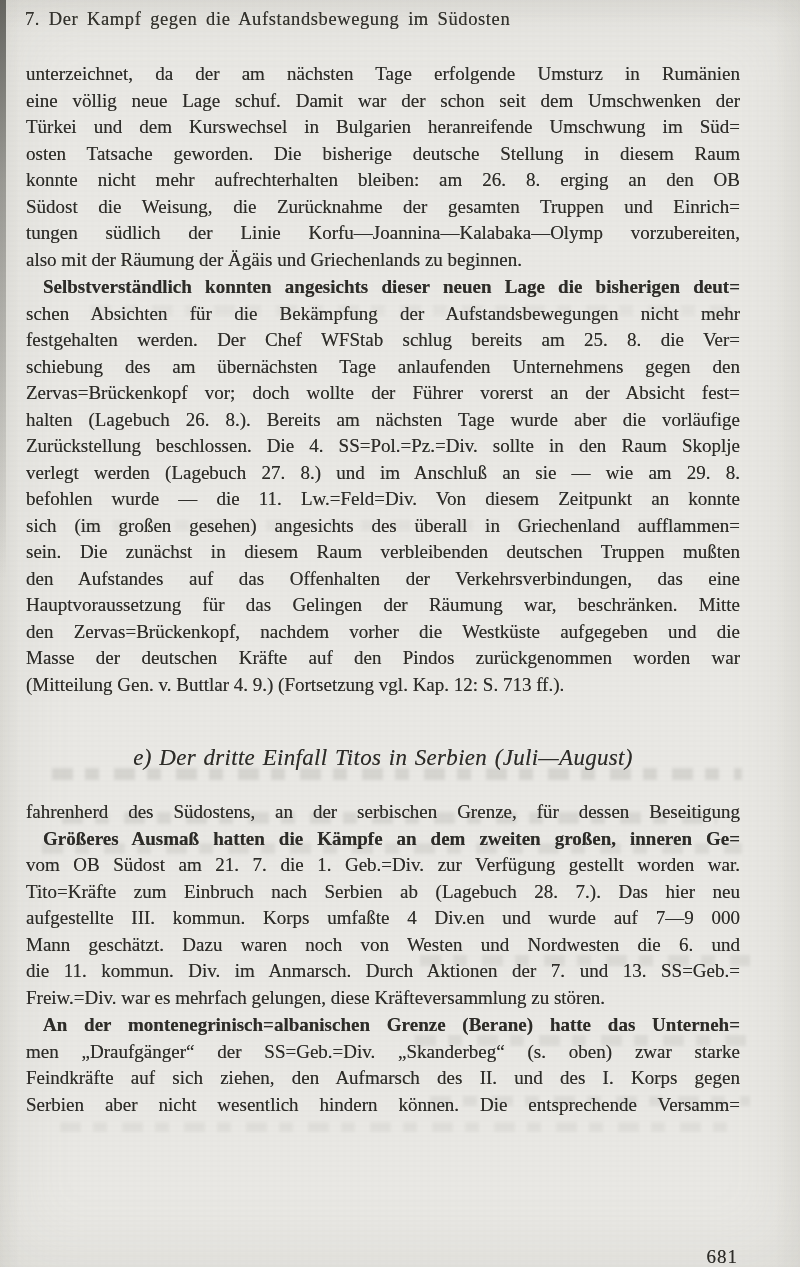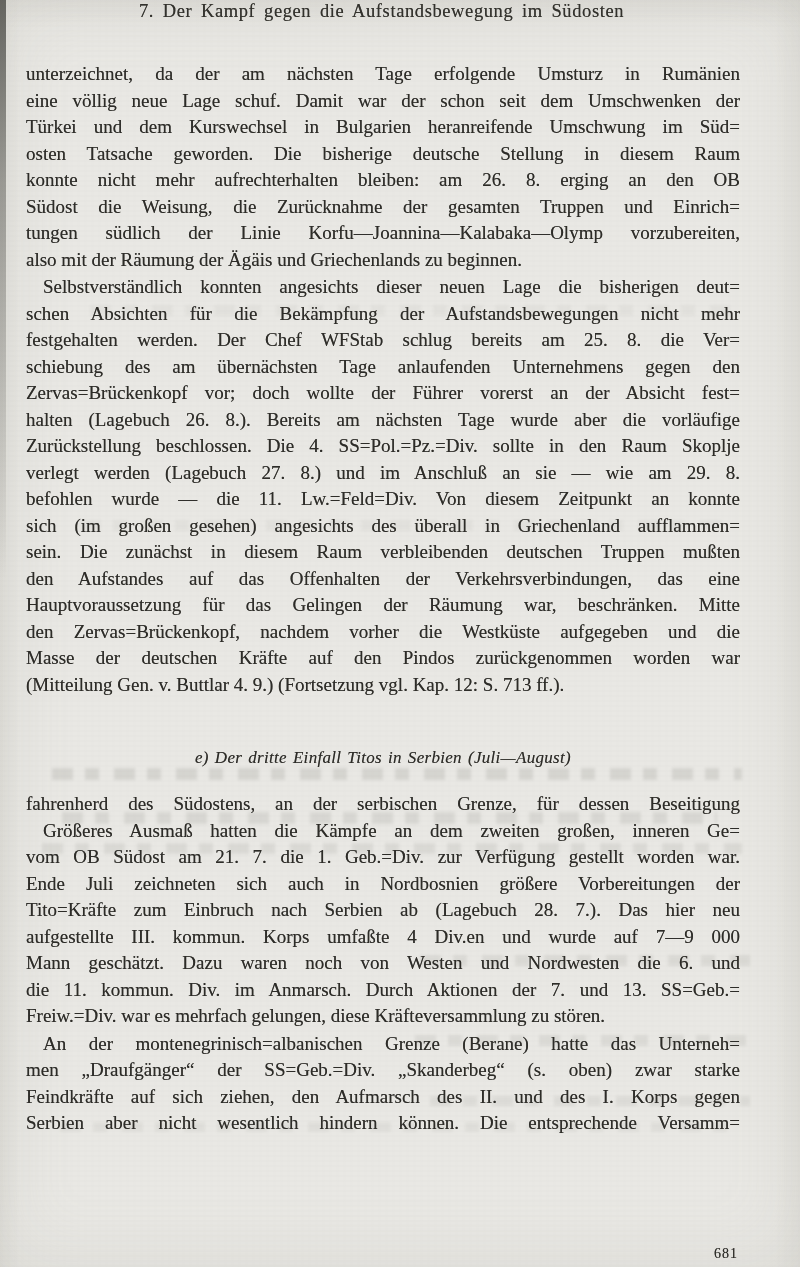--- a/index.html
+++ b/index.html
@@ -25,49 +25,49 @@
     position: absolute; inset: 0; pointer-events: none; opacity: .5;
     background:
       repeating-linear-gradient(0deg, rgba(120,118,110,.025) 0 2px, transparent 2px 5px),
       repeating-linear-gradient(90deg, rgba(120,118,110,.02) 0 3px, transparent 3px 7px);
   }
   .edge-shadow-left {
     position: absolute; left: 0; top: 0; width: 6px; height: 580px;
     background: linear-gradient(180deg, rgba(72,72,67,.8) 0, rgba(72,72,67,.45) 180px, rgba(72,72,67,0) 100%);
   }
   .running-header {
-    position: absolute; left: 25px; right: 60px; top: 1px;
-    text-align: center; padding-right: 2px;
+    position: absolute; left: 25px; right: 60px; top: 9px;
+    text-align: left; padding-right: 2px;
     font-size: 18.5px; letter-spacing: .6px; word-spacing: 3.5px;
     color: #33322d;
     text-shadow: 0 0 .5px rgba(45,44,40,.65);
   }
   .column {
     position: absolute; left: 25px; top: 60px; width: 716px;
     font-size: 19px; line-height: 26.5px;
     text-shadow: 0 0 .5px rgba(45,44,40,.6);
     z-index: 2;
   }
   .para { margin: 1px; }
   .line {
     height: 26.5px; line-height: 26.5px;
     text-align: justify; text-align-last: justify;
     white-space: nowrap; overflow: visible;
   }
   .line.end { text-align-last: left; }
-  .line.indent { padding-left: 17px; }
+  .line.indent { padding-left: 17px; font-weight: bold; }
   .section-heading {
-    display: block; margin: 46px auto 20px auto; width: fit-content;
-    font-style: italic; font-size: 17px; line-height: 27px;
+    display: block; margin: 46px auto 28px auto; width: fit-content;
+    font-style: italic; font-size: 23px; line-height: 27px;
     letter-spacing: .3px; word-spacing: 1.5px;
     text-shadow: 0 0 .5px rgba(45,44,40,.55);
   }
   .page-number {
     position: absolute; top: 1246px; right: 62px;
-    font-size: 14px; letter-spacing: 1px;
+    font-size: 19px; letter-spacing: 1px;
     text-shadow: 0 0 .5px rgba(45,44,40,.6);
     text-align: center;
   }
   
   .ghost {
     position: absolute; pointer-events: none; z-index: 1;
     filter: blur(1.6px);
     background: repeating-linear-gradient(90deg,
       rgba(108,108,101,1) 0 21px, transparent 21px 33px, rgba(108,108,101,1) 33px 47px, transparent 47px 62px);
   }
@@ -131,21 +131,20 @@
       <div class="line">Masse der deutschen Kräfte auf den Pindos zurückgenommen worden war</div>
       <div class="line end">(Mitteilung Gen. v. Buttlar 4. 9.) (Fortsetzung vgl. Kap. 12: S. 713 ff.).</div>
     </div>
 
     <div class="section-heading">e) Der dritte Einfall Titos in Serbien (Juli—August)</div>
 
     <div class="para">
       <div class="line">fahrenherd des Südostens, an der serbischen Grenze, für dessen Beseitigung</div>
       <div class="line indent">Größeres Ausmaß hatten die Kämpfe an dem zweiten großen, inneren Ge=</div>
       <div class="line">vom OB Südost am 21. 7. die 1. Geb.=Div. zur Verfügung gestellt worden war.</div>
-      <div class="line">Ende Juli zeichneten sich auch in Nordbosnien größere Vorbereitungen der</div>
       <div class="line">Tito=Kräfte zum Einbruch nach Serbien ab (Lagebuch 28. 7.). Das hier neu</div>
       <div class="line">aufgestellte III. kommun. Korps umfaßte 4 Div.en und wurde auf 7—9 000</div>
       <div class="line">Mann geschätzt. Dazu waren noch von Westen und Nordwesten die 6. und</div>
       <div class="line">die 11. kommun. Div. im Anmarsch. Durch Aktionen der 7. und 13. SS=Geb.=</div>
       <div class="line end">Freiw.=Div. war es mehrfach gelungen, diese Kräfteversammlung zu stören.</div>
     </div>
 
     <div class="para">
       <div class="line indent">An der montenegrinisch=albanischen Grenze (Berane) hatte das Unterneh=</div>
       <div class="line">men „Draufgänger“ der SS=Geb.=Div. „Skanderbeg“ (s. oben) zwar starke</div>

